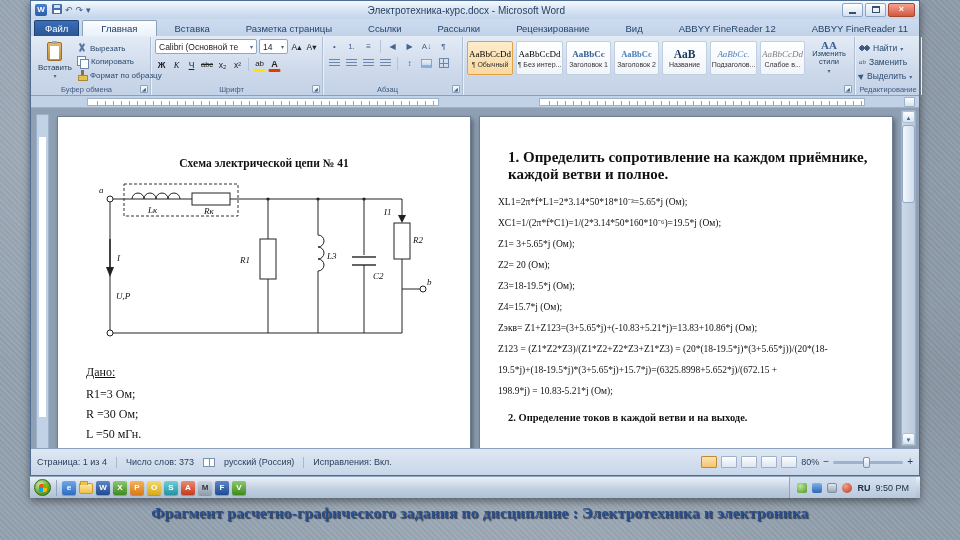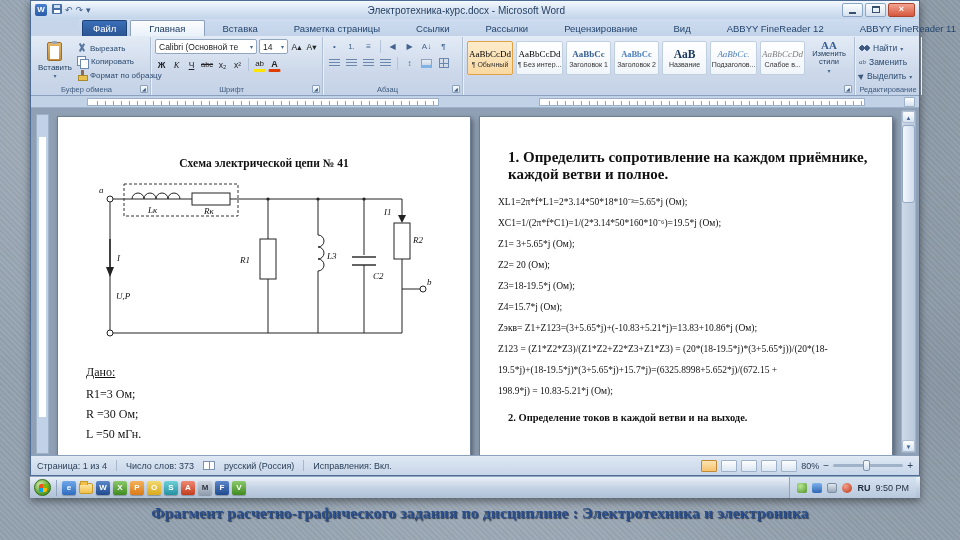--- a/index.html
+++ b/index.html
@@ -35,21 +35,21 @@
   .i-save::after{ content:""; position:absolute; left:2px; bottom:1px; width:6px; height:3px; background:#fff; }
   .title{ flex:1; text-align:center; font-size:10px; color:#1f3b5c; white-space:nowrap; overflow:hidden; }
   .winbtns{ display:flex; gap:2px; }
   .wbtn{ width:21px; height:14px; border:1px solid #8ba6c4; border-radius:2px;
     background:linear-gradient(#fdfefe,#d6e2f0); font-size:9px; line-height:11px; text-align:center; color:#34506e; }
   .i-min{ display:inline-block; width:7px; height:2px; background:#34506e; margin-top:8px; }
   .i-max{ display:inline-block; width:8px; height:7px; border:1px solid #34506e; border-top-width:2px; margin-top:2px; }
   .wbtn.close{ width:27px; background:linear-gradient(#f0a violet,#d6573e); background:linear-gradient(#f2a391,#d6573e); color:#fff; border-color:#a8462f; font-weight:bold;}
 
   .tabrow{ height:17px; display:flex; align-items:flex-end; padding-left:3px;
-    background:linear-gradient(#cddcf0,#c2d2e8); flex:none;margin-left:48px; }
+    background:linear-gradient(#cddcf0,#c2d2e8); flex:none; }
   .tab{ font-size:9.5px; color:#24466e; padding:2px 18px; white-space:nowrap; border-radius:2px 2px 0 0; }
   .tab.file{ background:linear-gradient(#3a6fb8,#2a5592); color:#fff; border:1px solid #1f4376;
     border-bottom:none; margin-right:3px; padding:2px 10px; }
   .tab.active{ background:linear-gradient(#fbfdfe,#e9f1f9); border:1px solid #8ba0bc; border-bottom:none; color:#17365d; }
 
   
   .ribbon{ height:60px; background:linear-gradient(#e3ebf6,#cdd9ea 60%,#c4d2e7);
     border-bottom:1px solid #8ba0bc; display:flex; padding:1px 2px 0; flex:none; }
   .group{ position:relative; height:100%; padding:2px 4px 12px; border-right:1px solid #aebfd6;
     box-shadow:1px 0 0 #e9f0f8; flex:none; }
@@ -161,21 +161,21 @@
   .scrollbar{ position:absolute; right:3px; top:2px; bottom:2px; width:15px;
     background:linear-gradient(to right,#cdd9e8,#b9c9dc); border:1px solid #9db1c9;
     border-radius:2px; display:flex; flex-direction:column; align-items:center; }
   .sb-arrow{ width:13px; height:12px; font-size:6px; line-height:12px; text-align:center; color:#44628c;
     background:linear-gradient(#fdfefe,#d6e2f0); border:1px solid #aebfd4; border-radius:2px; flex:none; }
   .sb-arrow.bottom{ margin-top:auto; }
   .sb-thumb{ width:13px; height:78px; background:linear-gradient(to right,#f4f8fc,#cfdded);
     border:1px solid #93a9c4; border-radius:3px; margin-top:2px; flex:none; }
 
   
-  .statusbar{ height:20px; background:linear-gradient(#dfe8f4,#c7d6e9); border-top:1px solid #8ba0bc;
+  .statusbar{ height:27px; background:linear-gradient(#dfe8f4,#c7d6e9); border-top:1px solid #8ba0bc;
     display:flex; align-items:center; font-size:9px; color:#2a3e57; padding:0 6px; gap:9px; flex:none; }
   .st-sep{ width:1px; height:11px; background:#a7b8cc; }
   .i-spell{ width:12px; height:9px; background:#fff; border:1px solid #7d93ad; position:relative; }
   .i-spell::after{ content:""; position:absolute; left:5px; top:0; bottom:0; width:1px; background:#7d93ad; }
   .st-right{ margin-left:auto; display:flex; align-items:center; gap:4px; }
   .vbtn{ width:16px; height:12px; border:1px solid #9db1c9; background:linear-gradient(#fdfefe,#dbe6f2); border-radius:1px; }
   .vbtn.active{ background:linear-gradient(#fbe3b3,#f6c36d); border-color:#c08a35; }
   .zoom-track{ width:70px; height:3px; background:#9fb2c8; border-radius:2px; position:relative; }
   .zoom-thumb{ position:absolute; left:30px; top:-4px; width:7px; height:11px;
     background:linear-gradient(#fdfefe,#cfdded); border:1px solid #7d93ad; border-radius:2px; }

